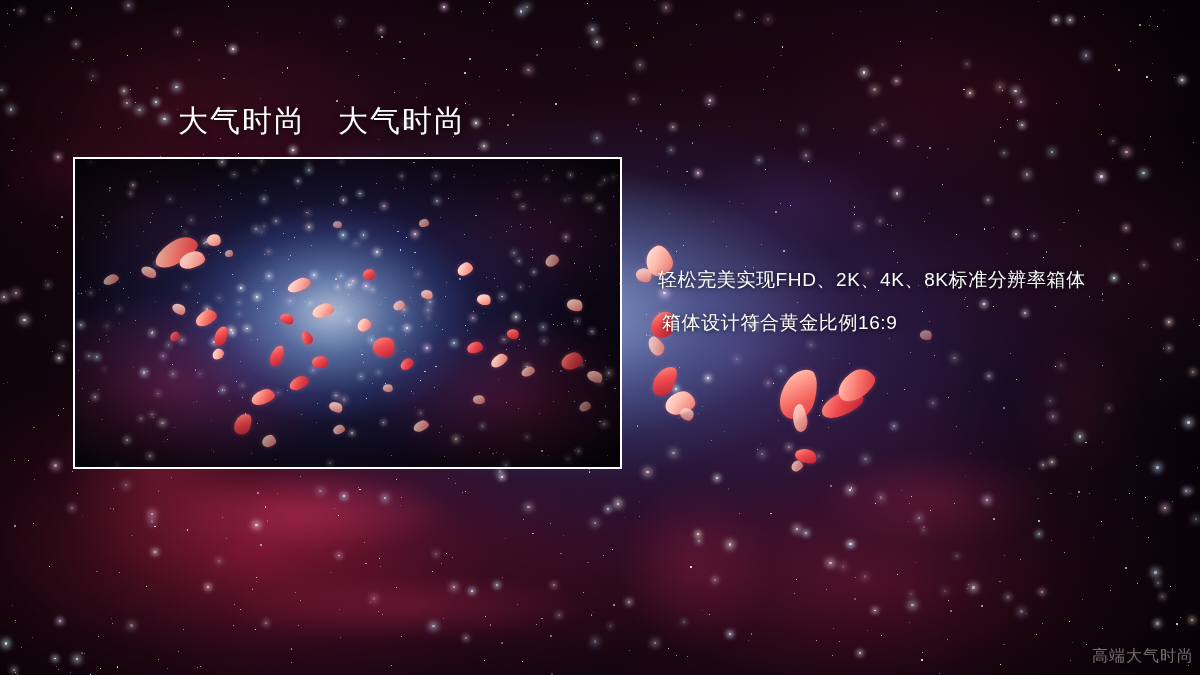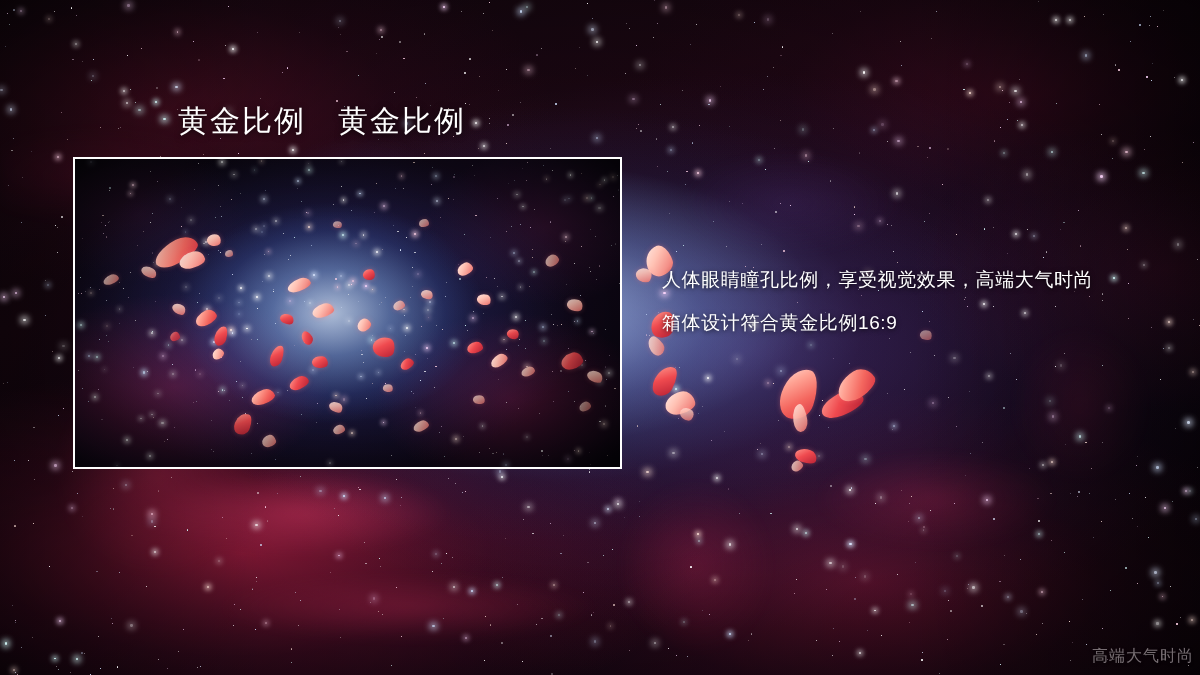--- a/index.html
+++ b/index.html
@@ -1516,21 +1516,21 @@
         <div class="petal pale" style="left:492px;top:140px;width:16px;height:12px;transform:rotate(20deg);opacity:1;"></div>
         <div class="petal deep" style="left:486px;top:194px;width:22px;height:16px;transform:rotate(-15deg);opacity:1;"></div>
         <div class="petal pale" style="left:512px;top:212px;width:16px;height:11px;transform:rotate(28deg);opacity:1;"></div>
         <div class="petal pale" style="left:504px;top:243px;width:12px;height:9px;transform:rotate(-20deg);opacity:0.8;"></div>
         <div class="petal pale" style="left:344px;top:60px;width:10px;height:8px;transform:rotate(0deg);opacity:0.7;"></div>
         <div class="petal pale" style="left:258px;top:62px;width:9px;height:7px;transform:rotate(15deg);opacity:0.65;"></div>
       </div>
     <div class="frame-vig"></div>
   </div>
 
-  <div id="slide-title">黄金比例　黄金比例</div>
+  <div id="slide-title">大气时尚　大气时尚</div>
 
   <div id="body-copy">
-    <div class="line indent">人体眼睛瞳孔比例，享受视觉效果，高端大气时尚</div>
+    <div class="line">轻松完美实现FHD、2K、4K、8K标准分辨率箱体</div>
     <div class="line indent">箱体设计符合黄金比例16:9</div>
   </div>
 
   <div id="watermark">高端大气时尚</div>
 </div>
 
 </body></html>

